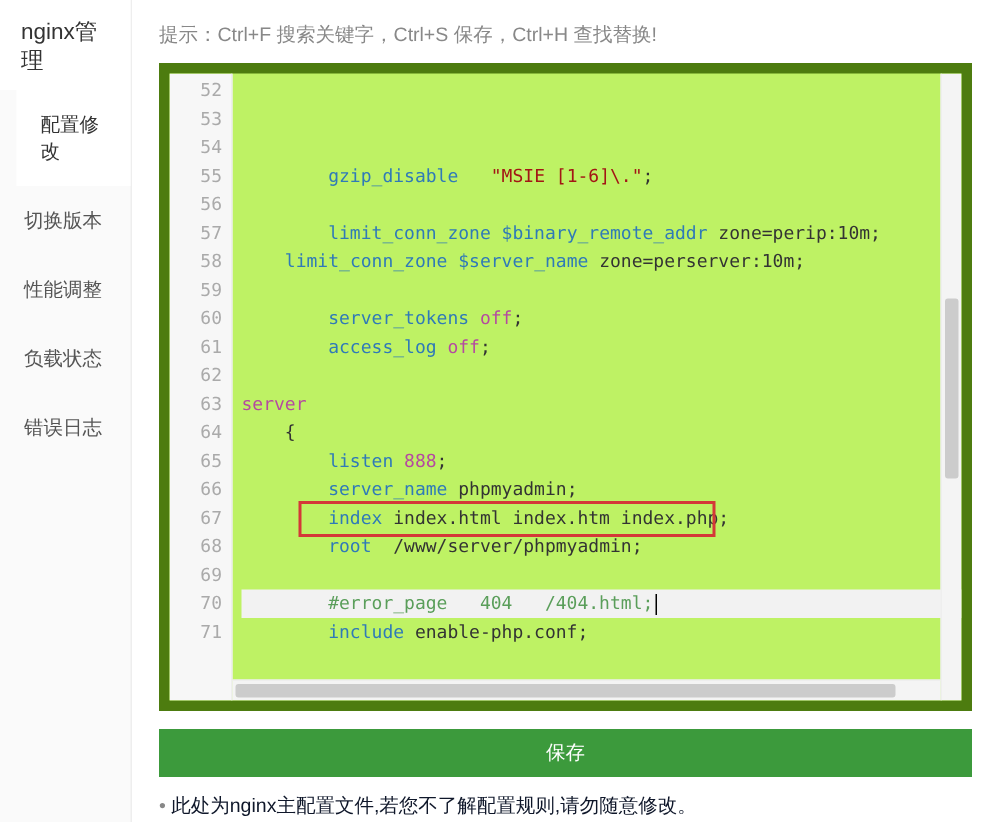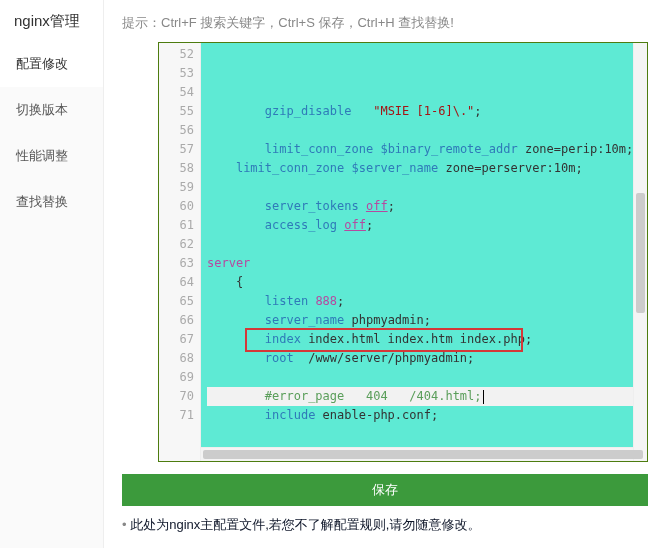--- a/index.html
+++ b/index.html
@@ -1,57 +1,58 @@
 <!DOCTYPE html>
 <html><head>
 <meta charset="utf-8">
 <style>
   * { margin: 0; padding: 0; box-sizing: border-box; }
   body { font-family: "Microsoft YaHei", Arial, sans-serif; font-size: 13px; color: #333; background: #fff; }
   .wrap { display: flex; width: 666px; height: 548px; overflow: hidden; }
-  .sidebar { width: 104px; background: #fafafa; border-right: 1px solid #eee; }
+  .sidebar { width: 88px; background: #fafafa; border-right: 1px solid #eee; }
   .title { padding: 12px 14px 10px; font-size: 15px; color: #333; background: #fff; }
   .nav-item { padding: 14px 14px 14px 16px; font-size: 13px; color: #555; cursor: pointer; }
-  .nav-item.active { background: #fff; color: #333; }
-  .main { flex: 1; display: flex; flex-direction: column; padding: 0 18px 14px 18px; overflow: hidden; }
+  .nav-item.active { background: #fff; color: #333; margin-left: 11px; }
+  .main { flex: 1; display: flex; flex-direction: column; padding: 0 18px 2px 18px; overflow: hidden; }
   .hint { padding: 14px 0 10px; font-size: 13px; color: #888; }
-  .editor { flex: 1; border: 1px solid #4d7c0f; display: flex; overflow: hidden; font-family: Consolas, Monaco, monospace; font-size: 12px; position: relative; background: #5eead4; margin-left: 36px; }
+  .editor { flex: 1; border: 7px solid #4d7c0f; display: flex; overflow: hidden; font-family: Consolas, Monaco, monospace; font-size: 12px; position: relative; background: #bef264; }
   .gutter { width: 42px; background: #f7f7f7; border-right: 1px solid #eee; text-align: right; color: #aaa; padding: 2px 6px 0 0; line-height: 19px; }
   .gutter div { height: 19px; }
   .code { flex: 1; padding: 2px 0 0 6px; line-height: 19px; position: relative; white-space: pre; }
   .line { height: 19px; position: relative; }
   .line.hl { background: #f2f2f2; }
   .kw { color: #b54aa0; }
   .dir { color: #2f7ab8; }
   .var { color: #2f7ab8; }
   .num { color: #b54aa0; }
   .str { color: #a31515; }
   .cmt { color: #5a9e5a; }
-  .off { color: #b54aa0; text-decoration: underline; }
+  .off { color: #b54aa0; }
   .redbox { position: absolute; border: 2px solid #d43838; pointer-events: none; }
   .cursor { display: inline-block; width: 1px; height: 14px; background: #000; vertical-align: middle; margin-left: 1px; }
   .vscroll { position: absolute; right: 0; top: 0; bottom: 0; width: 14px; background: #f4f4f4; border-left: 1px solid #eee; }
   .vthumb { position: absolute; left: 2px; right: 2px; background: #ccc; border-radius: 2px; }
   .hscroll { position: absolute; left: 42px; right: 14px; bottom: 0; height: 14px; background: #f4f4f4; border-top: 1px solid #eee; }
   .hthumb { position: absolute; top: 2px; bottom: 2px; background: #ccc; border-radius: 2px; }
   .btn-save { margin: 12px 0 10px; background: #3c9a3c; color: #fff; border: none; padding: 7px 16px; font-size: 13px; border-radius: 0; cursor: pointer; }
   .note { color: #0f172a; font-size: 13px; }
   .note::before { content: "• "; color: #888; }
 </style>
 </head>
 <body>
 
 <div class="wrap">
   <div class="sidebar">
     <div class="title">nginx管理</div>
     <div id="nav">
         <div class="nav-item active">配置修改</div>
         <div class="nav-item">切换版本</div>
         <div class="nav-item">性能调整</div>
-        <div class="nav-item">查找替换</div>
+        <div class="nav-item">负载状态</div>
+        <div class="nav-item">错误日志</div>
       </div>
   </div>
   <div class="main">
     <div class="hint">提示：Ctrl+F 搜索关键字，Ctrl+S 保存，Ctrl+H 查找替换!</div>
     <div class="editor">
       <div class="gutter" id="gutter">
           <div>52</div>
           <div>53</div>
           <div>54</div>
           <div>55</div>

